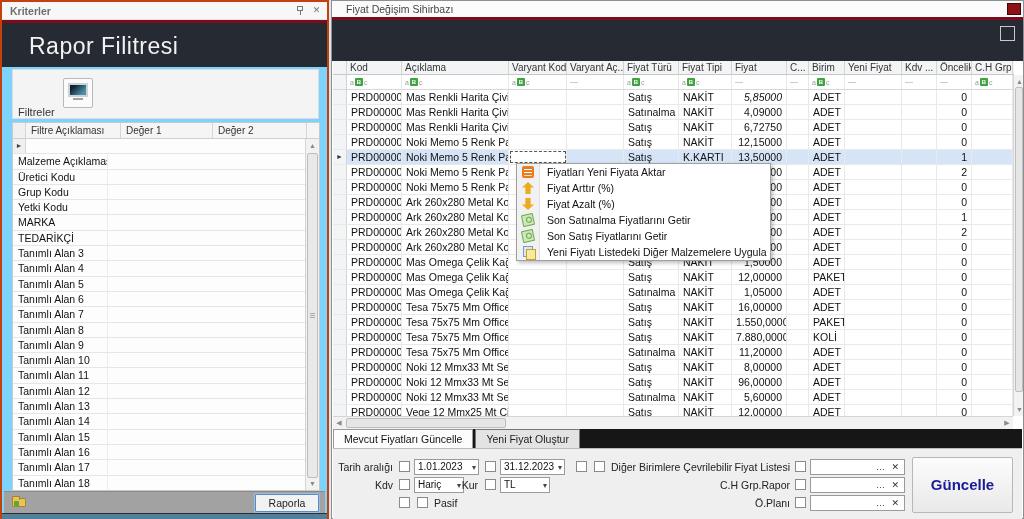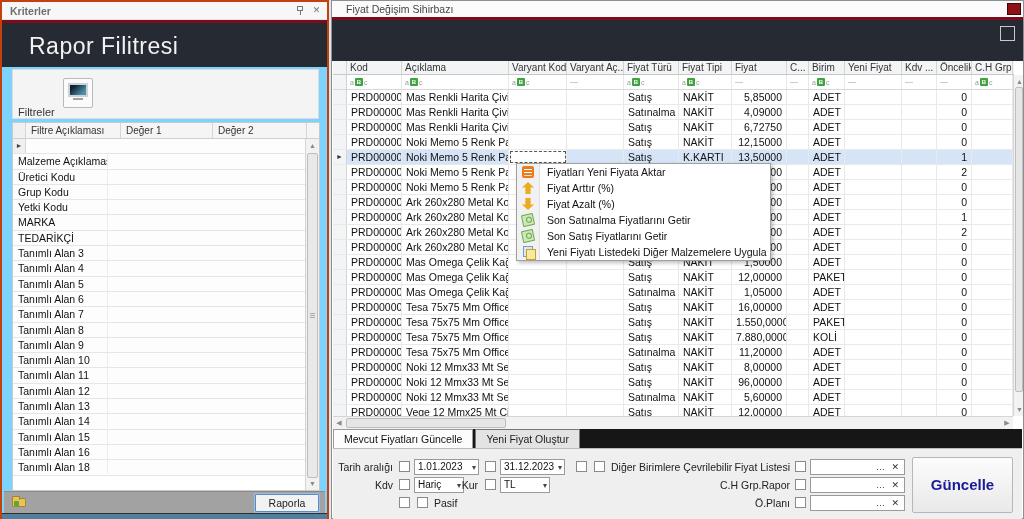--- a/index.html
+++ b/index.html
@@ -259,20 +259,26 @@
             <div class="lt-cell" style="width: 94px;"></div>
           </div>
           <div class="lt-row">
             <div class="lt-ind" style="width: 13px;"></div>
             <div class="lt-cell" style="width: 95px;">Tanımlı Alan 16</div>
             <div class="lt-cell" style="width: 92px;"></div>
             <div class="lt-cell" style="width: 94px;"></div>
           </div>
           <div class="lt-row">
             <div class="lt-ind" style="width: 13px;"></div>
+            <div class="lt-cell" style="width: 95px;">Tanımlı Alan 17</div>
+            <div class="lt-cell" style="width: 92px;"></div>
+            <div class="lt-cell" style="width: 94px;"></div>
+          </div>
+          <div class="lt-row">
+            <div class="lt-ind" style="width: 13px;"></div>
             <div class="lt-cell" style="width: 95px;">Tanımlı Alan 18</div>
             <div class="lt-cell" style="width: 92px;"></div>
             <div class="lt-cell" style="width: 94px;"></div>
           </div>
         </div>
       <div class="lt-vscroll">
         <span class="sc-arrow" style="top:0;">▲</span>
         <div class="sc-thumb" style="top:14px;height:325px;">
             <div class="sc-grip"></div>
           </div>
@@ -386,21 +392,21 @@
         </div>
       <div class="g-body">
           <div class="g-row">
             <div class="g-ind"></div>
             <div class="g-cell" style="width: 55px; flex: 0 0 auto;">PRD00000...</div>
             <div class="g-cell" style="width: 107px; flex: 0 0 auto;">Mas Renkli Harita Çivisi</div>
             <div class="g-cell" style="width: 58px; flex: 0 0 auto;"></div>
             <div class="g-cell" style="width: 57px; flex: 0 0 auto;"></div>
             <div class="g-cell" style="width: 55px; flex: 0 0 auto;">Satış</div>
             <div class="g-cell" style="width: 53px; flex: 0 0 auto;">NAKİT</div>
-            <div class="g-cell" style="width: 55px; flex: 0 0 auto; text-align: right;">5,85000</div>
+            <div class="g-cell" style="width: 55px; flex: 0 0 auto; text-align: right; font-style: italic;">5,85000</div>
             <div class="g-cell" style="width: 22px; flex: 0 0 auto;"></div>
             <div class="g-cell" style="width: 36px; flex: 0 0 auto;">ADET</div>
             <div class="g-cell" style="width: 57px; flex: 0 0 auto;"></div>
             <div class="g-cell" style="width: 35px; flex: 0 0 auto;"></div>
             <div class="g-cell" style="width: 35px; flex: 0 0 auto; text-align: right;">0</div>
             <div class="g-cell" style="width: 41px; flex: 0 0 auto;"></div>
           </div>
           <div class="g-row">
             <div class="g-ind"></div>
             <div class="g-cell" style="width: 55px; flex: 0 0 auto;">PRD00000...</div>

